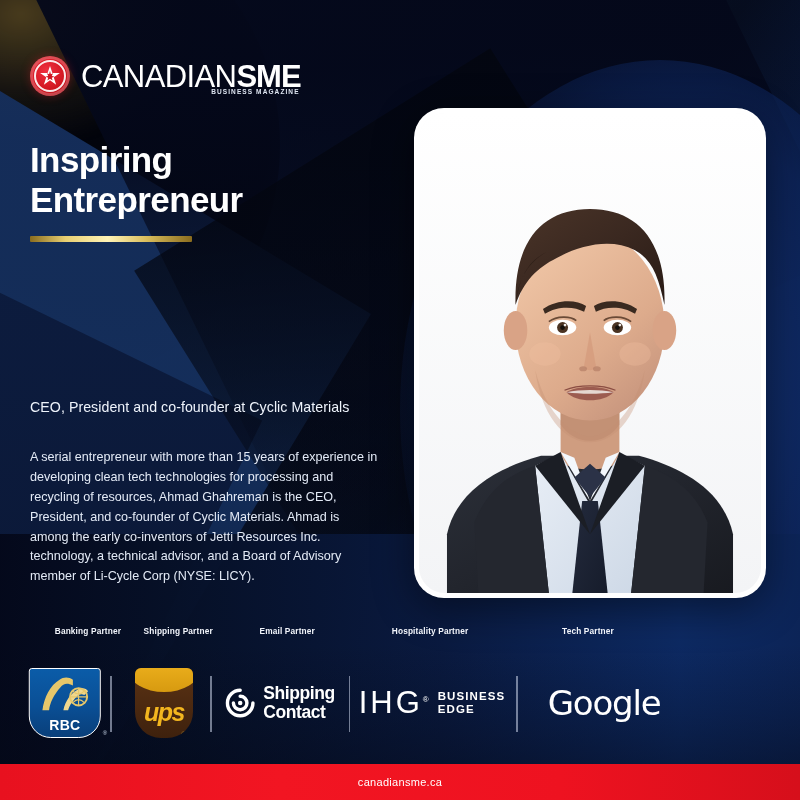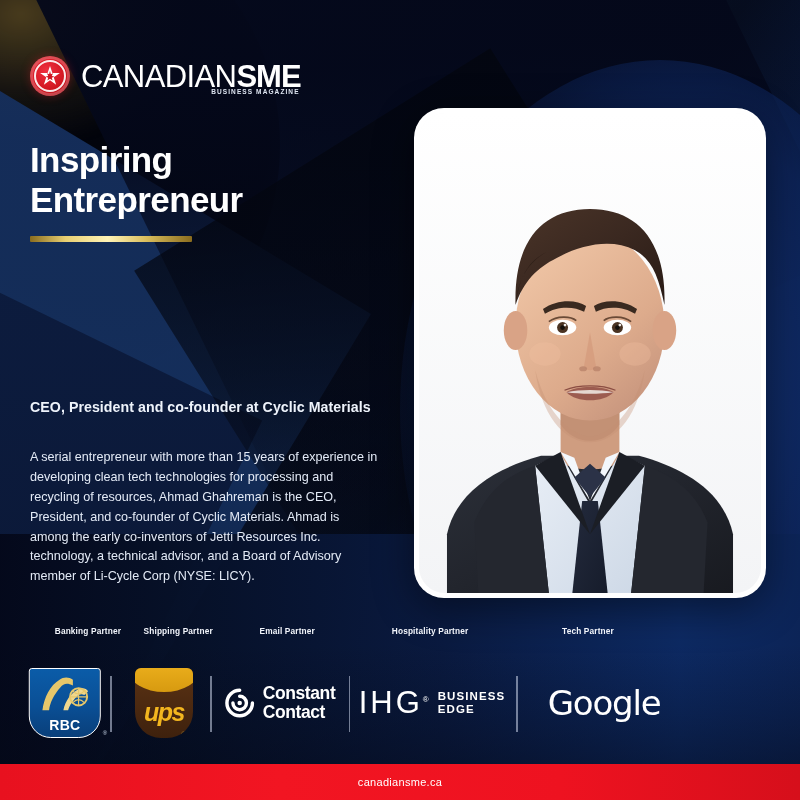--- a/index.html
+++ b/index.html
@@ -125,21 +125,21 @@
 
   
   .person-name {
     position:absolute; left:28px; top:275px; z-index:6;
     color:#2ff0f0; font-weight:800; font-size:47px; line-height:1.08;
     letter-spacing:-1.2px;
     text-shadow:0 0 18px rgba(47,240,240,0.35);
   }
   .person-title {
     position:absolute; left:30px; top:399px; z-index:6;
-    color:#eef3fb; font-size:14.2px; font-weight:700; letter-spacing:0.05px;
+    color:#eef3fb; font-size:14.2px; font-weight:400; letter-spacing:0.05px;
     white-space:nowrap;
   }
   .person-bio {
     position:absolute; left:30px; top:448px; width:350px; z-index:6;
     color:#e3eaf6; font-size:12.6px; line-height:1.58; font-weight:400;
   }
 
   
   .portrait-frame {
     position:absolute; left:414px; top:108px; z-index:5;
@@ -413,21 +413,21 @@
       <div class="divider" style="left:26.3%"></div>
 
       <div class="plogo" style="left:35%">
         <div class="cc-wrap">
           <svg width="30" height="30" viewBox="0 0 40 40" aria-hidden="true">
             <path d="M20,3 A17,17 0 1 0 37,20" stroke="#ffffff" stroke-width="4.6" fill="none" stroke-linecap="round"></path>
             <path d="M20,11 A9,9 0 1 1 11,20" stroke="#ffffff" stroke-width="4.6" fill="none" stroke-linecap="round"></path>
             <circle cx="20" cy="20" r="3" fill="#ffffff"></circle>
           </svg>
           <div class="cc-text">
-            <div>Constant</div>
+            <div>Shipping</div>
             <div>Contact</div>
           </div>
         </div>
       </div>
 
       <div class="divider" style="left:43.6%"></div>
 
       <div class="plogo" style="left:54%">
         <div class="ihg-wrap">
           <div class="ihg-mark"><span>IHG</span><span class="ihg-reg">®</span></div>

